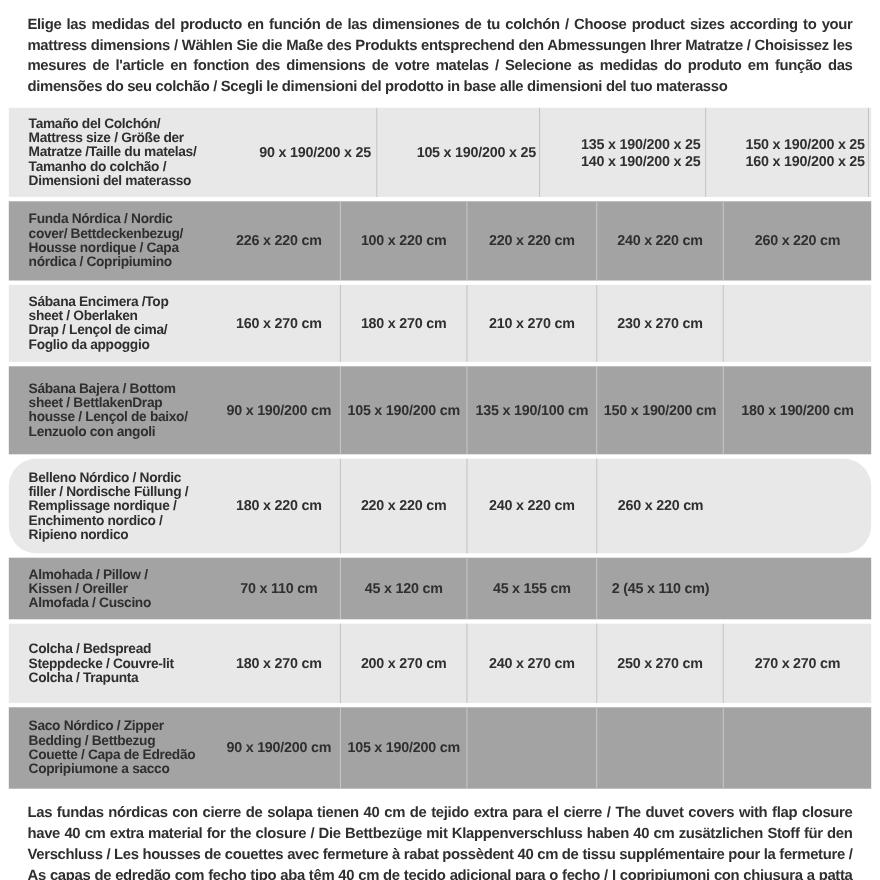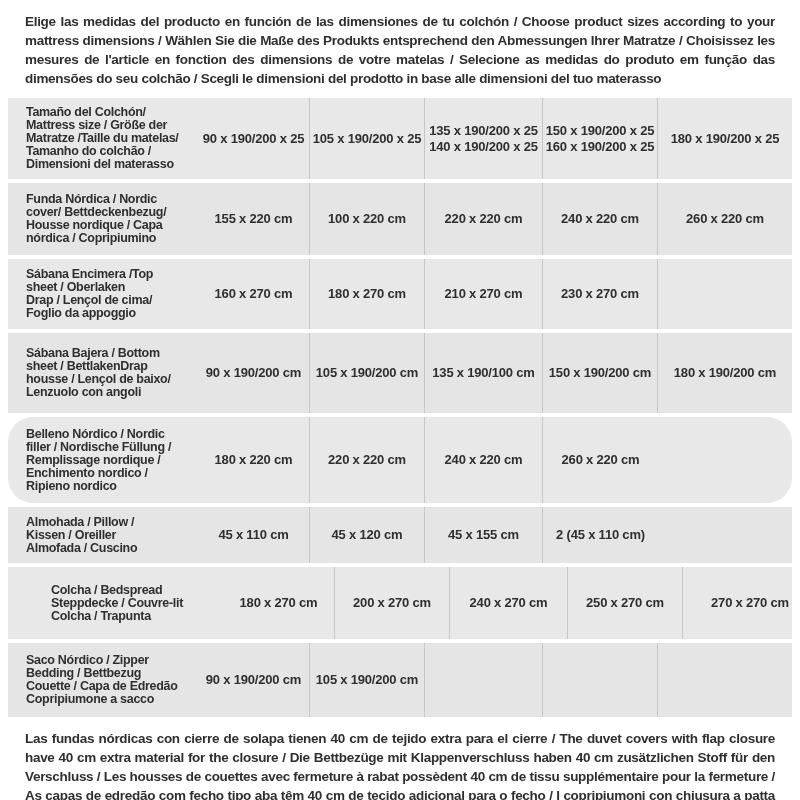--- a/index.html
+++ b/index.html
@@ -30,21 +30,21 @@
   .size-table {
     margin: 10px 0 0 8px;
     width: 784px;
   }
   .trow {
     display: grid;
     grid-template-columns: 190px 112px 115px 118px 115px 134px;
     margin-bottom: 4px;
   }
   .trow.shade { background: #e8e8e8; }
-  .trow.plain { background: #e5e5e5; }
+  .trow.plain { background: #a3a3a3; }
   .cell {
     display: flex;
     align-items: center;
     box-sizing: border-box;
     white-space: pre-line;
     font-weight: bold;
   }
   .label-cell {
     justify-content: flex-start;
     padding: 8px 4px 8px 18px;
@@ -55,27 +55,27 @@
   .value-cell {
     justify-content: center;
     text-align: center;
     font-size: 13px;
     line-height: 16px;
     letter-spacing: -0.2px;
     padding: 4px 2px;
   }
   .value-cell.sep { border-right: 1px solid #c6c6c6; }
   
-  .r0 { min-height: 80px; }
+  .r0 { min-height: 80px; gap: 33px; }
   .r1 { min-height: 72px; }
   .r2 { min-height: 70px; }
   .r3 { min-height: 80px; }
   .r4 { min-height: 86px; border-radius: 25px; }
   .r5 { min-height: 56px; }
-  .r6 { min-height: 72px; padding-left: 25px; }
+  .r6 { min-height: 72px; }
   .r7 { min-height: 74px; }
   .note { margin-top: 12px; }
 </style>
 </head>
 <body>
 
 <div class="page">
 
   <p class="intro">Elige las medidas del producto en función de las dimensiones de tu colchón / Choose product sizes according to your mattress dimensions / Wählen Sie die Maße des Produkts entsprechend den Abmessungen Ihrer Matratze / Choisissez les mesures de l'article en fonction des dimensions de votre matelas / Selecione as medidas do produto em função das dimensões do seu colchão / Scegli le dimensioni del prodotto in base alle dimensioni del tuo materasso</p>
 
@@ -94,21 +94,21 @@
       <div class="cell value-cell sep">150 x 190/200 x 25
 160 x 190/200 x 25</div>
       <div class="cell value-cell">180 x 190/200 x 25</div>
     </div>
 
     <div class="trow plain r1">
       <div class="cell label-cell">Funda Nórdica /  Nordic
 cover/ Bettdeckenbezug/
 Housse nordique  / Capa
 nórdica / Copripiumino</div>
-      <div class="cell value-cell sep">155 x 220 cm</div>
+      <div class="cell value-cell sep">226 x 220 cm</div>
       <div class="cell value-cell sep">100 x 220 cm</div>
       <div class="cell value-cell sep">220 x 220 cm</div>
       <div class="cell value-cell sep">240 x 220 cm</div>
       <div class="cell value-cell">260 x 220 cm</div>
     </div>
 
     <div class="trow shade r2">
       <div class="cell label-cell">Sábana Encimera /Top
 sheet / Oberlaken
 Drap / Lençol de cima/
@@ -140,21 +140,21 @@
       <div class="cell value-cell sep">180 x 220 cm</div>
       <div class="cell value-cell sep">220 x 220 cm</div>
       <div class="cell value-cell sep">240 x 220 cm</div>
       <div class="cell value-cell">260 x 220 cm</div>
     </div>
 
     <div class="trow plain r5">
       <div class="cell label-cell">Almohada  / Pillow /
 Kissen / Oreiller
 Almofada / Cuscino</div>
-      <div class="cell value-cell sep">45 x 110 cm</div>
+      <div class="cell value-cell sep">70 x 110 cm</div>
       <div class="cell value-cell sep">45 x 120 cm</div>
       <div class="cell value-cell sep">45 x 155 cm</div>
       <div class="cell value-cell">2 (45 x 110 cm)</div>
     </div>
 
     <div class="trow shade r6">
       <div class="cell label-cell">Colcha / Bedspread
 Steppdecke / Couvre-lit
 Colcha / Trapunta</div>
       <div class="cell value-cell sep">180 x 270 cm</div>

